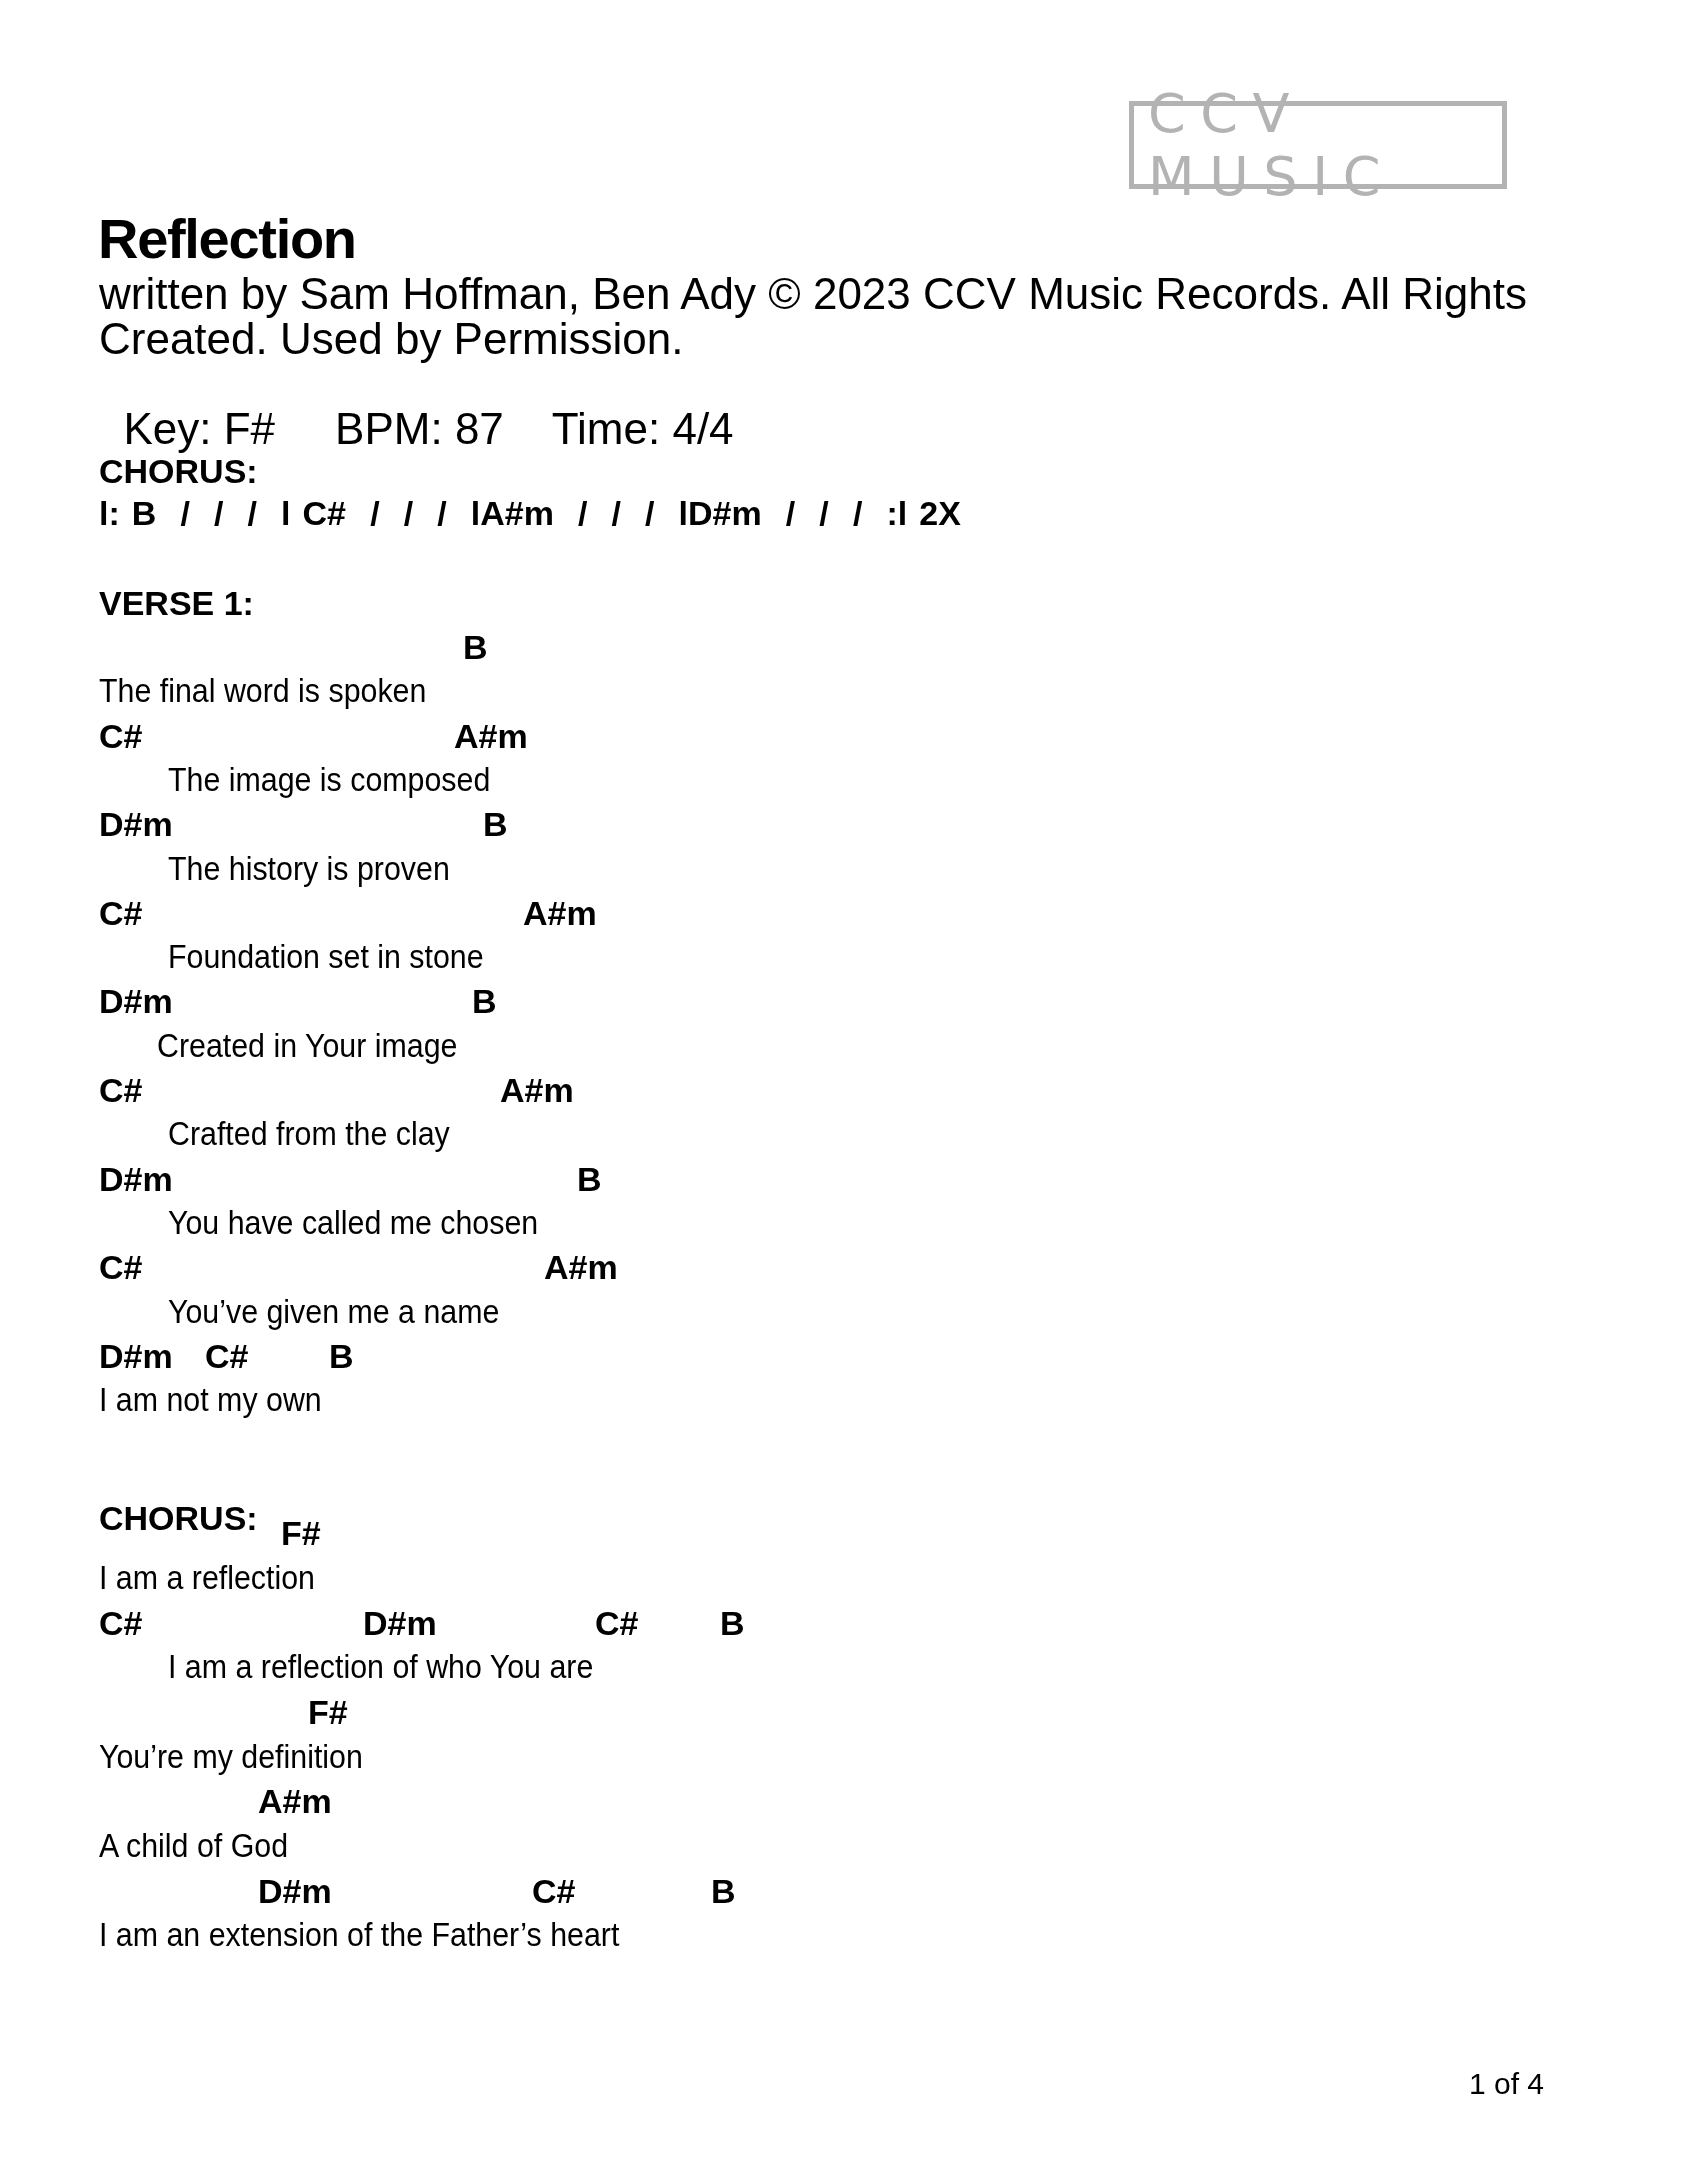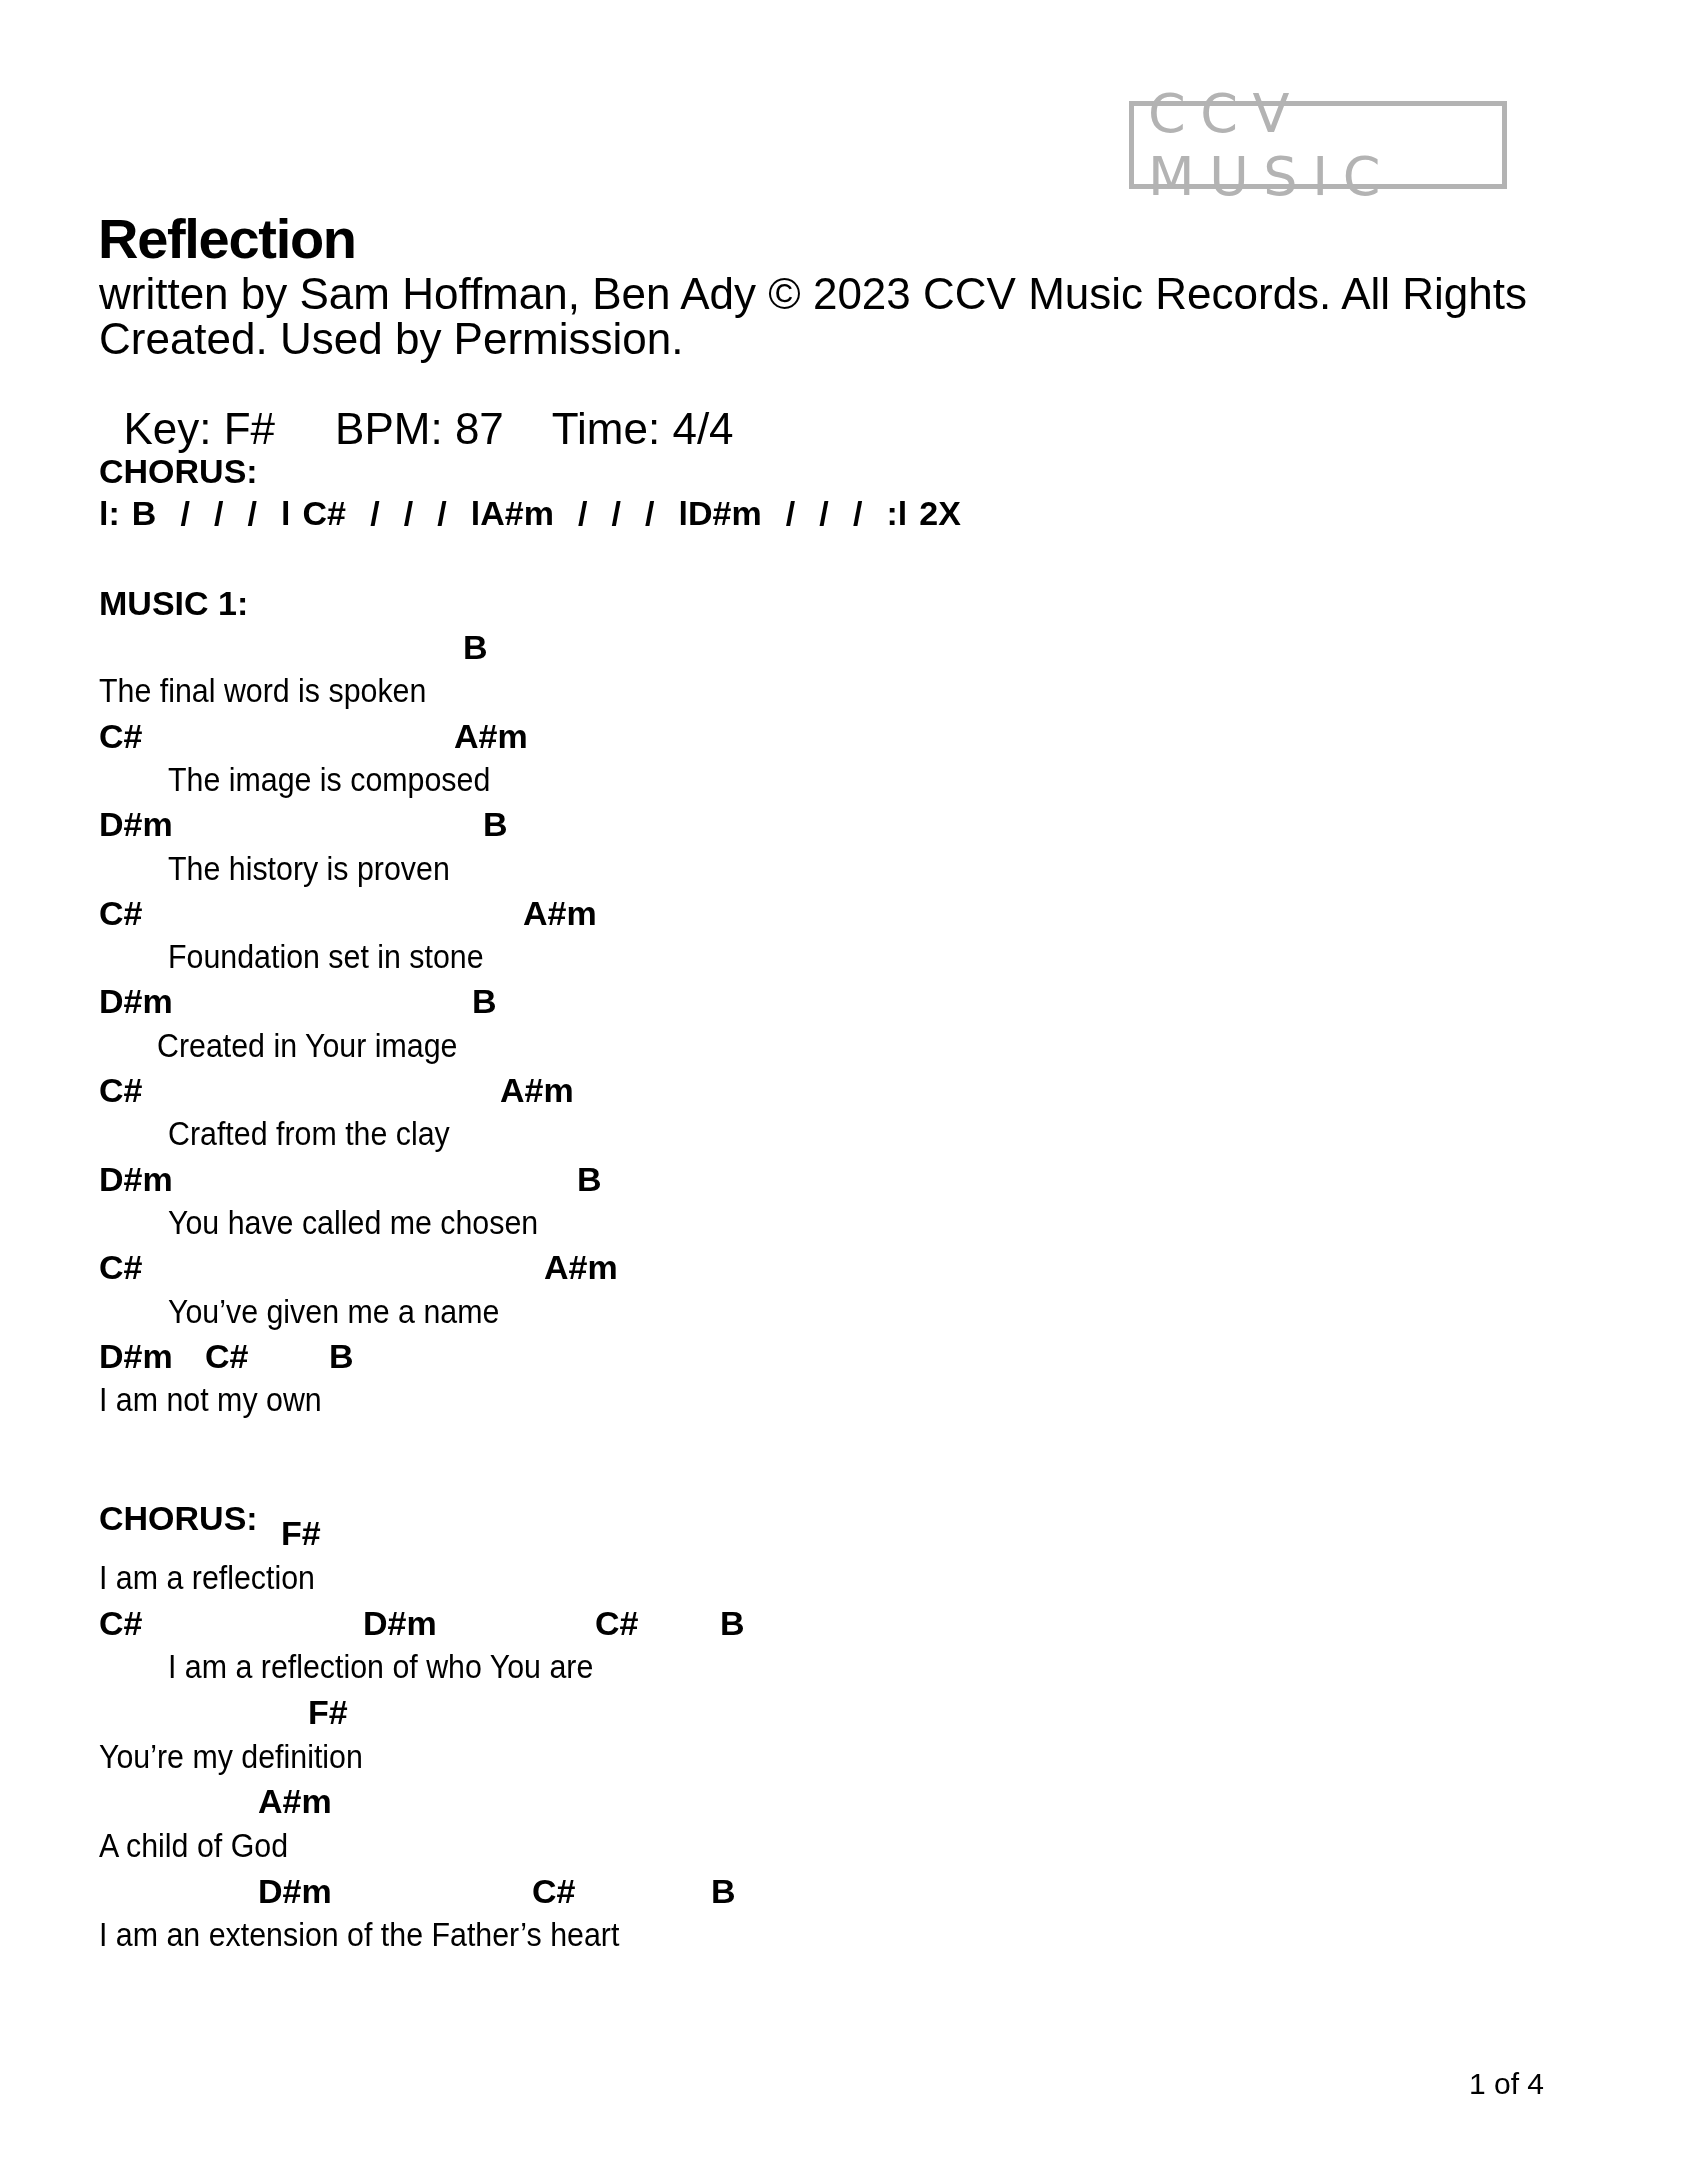--- a/index.html
+++ b/index.html
@@ -50,21 +50,21 @@
 <div class="title">Reflection</div>
 <div class="meta" style="top:271px;">written by Sam Hoffman, Ben Ady © 2023 CCV Music Records. All Rights</div>
 <div class="meta" style="top:316px;">Created. Used by Permission.</div>
 <div class="meta" style="top:361px;">
   <span>Key: F#</span><span style="display:inline-block;width:60px"></span><span>BPM: 87</span><span style="display:inline-block;width:48px"></span><span>Time: 4/4</span>
 </div>
 
 <div class="line label" style="top:450px;">CHORUS:</div>
 <div class="line label" style="top:492px; word-spacing:2.6px;">l: B  /  /  /  l C#  /  /  /  lA#m  /  /  /  lD#m  /  /  /  :l 2X</div>
 
-<div class="line label" style="top:582px;">MUSIC 1:</div>
+<div class="line label" style="top:582px;">VERSE 1:</div>
 <div id="verse1">
     <div class="chord-row chord" style="top: 626px;">
       <span class="c" style="left: 463px;">B</span>
     </div>
     <div class="line lyric" style="top: 670px; left: 99px;">The final word is spoken</div>
     <div class="chord-row chord" style="top: 715px;">
       <span class="c" style="left: 99px;">C#</span>
       <span class="c" style="left: 454px;">A#m</span>
     </div>
     <div class="line lyric" style="top: 759px; left: 168px;">The image is composed</div>

